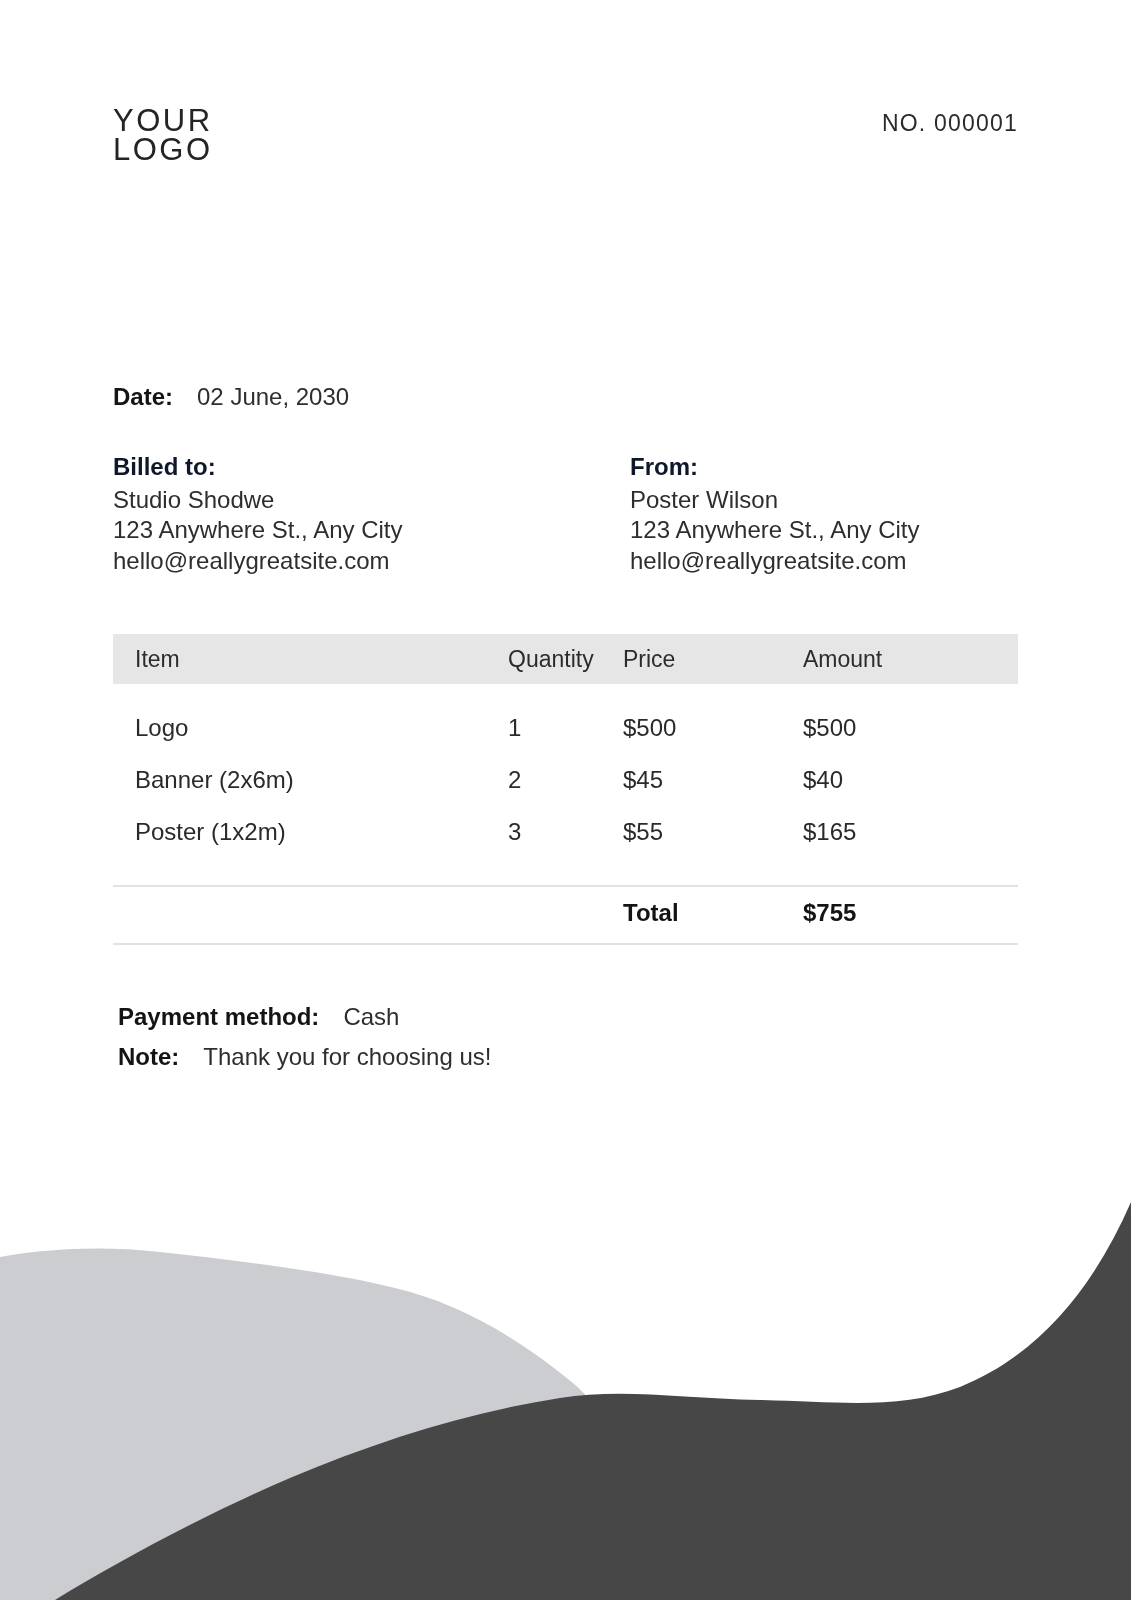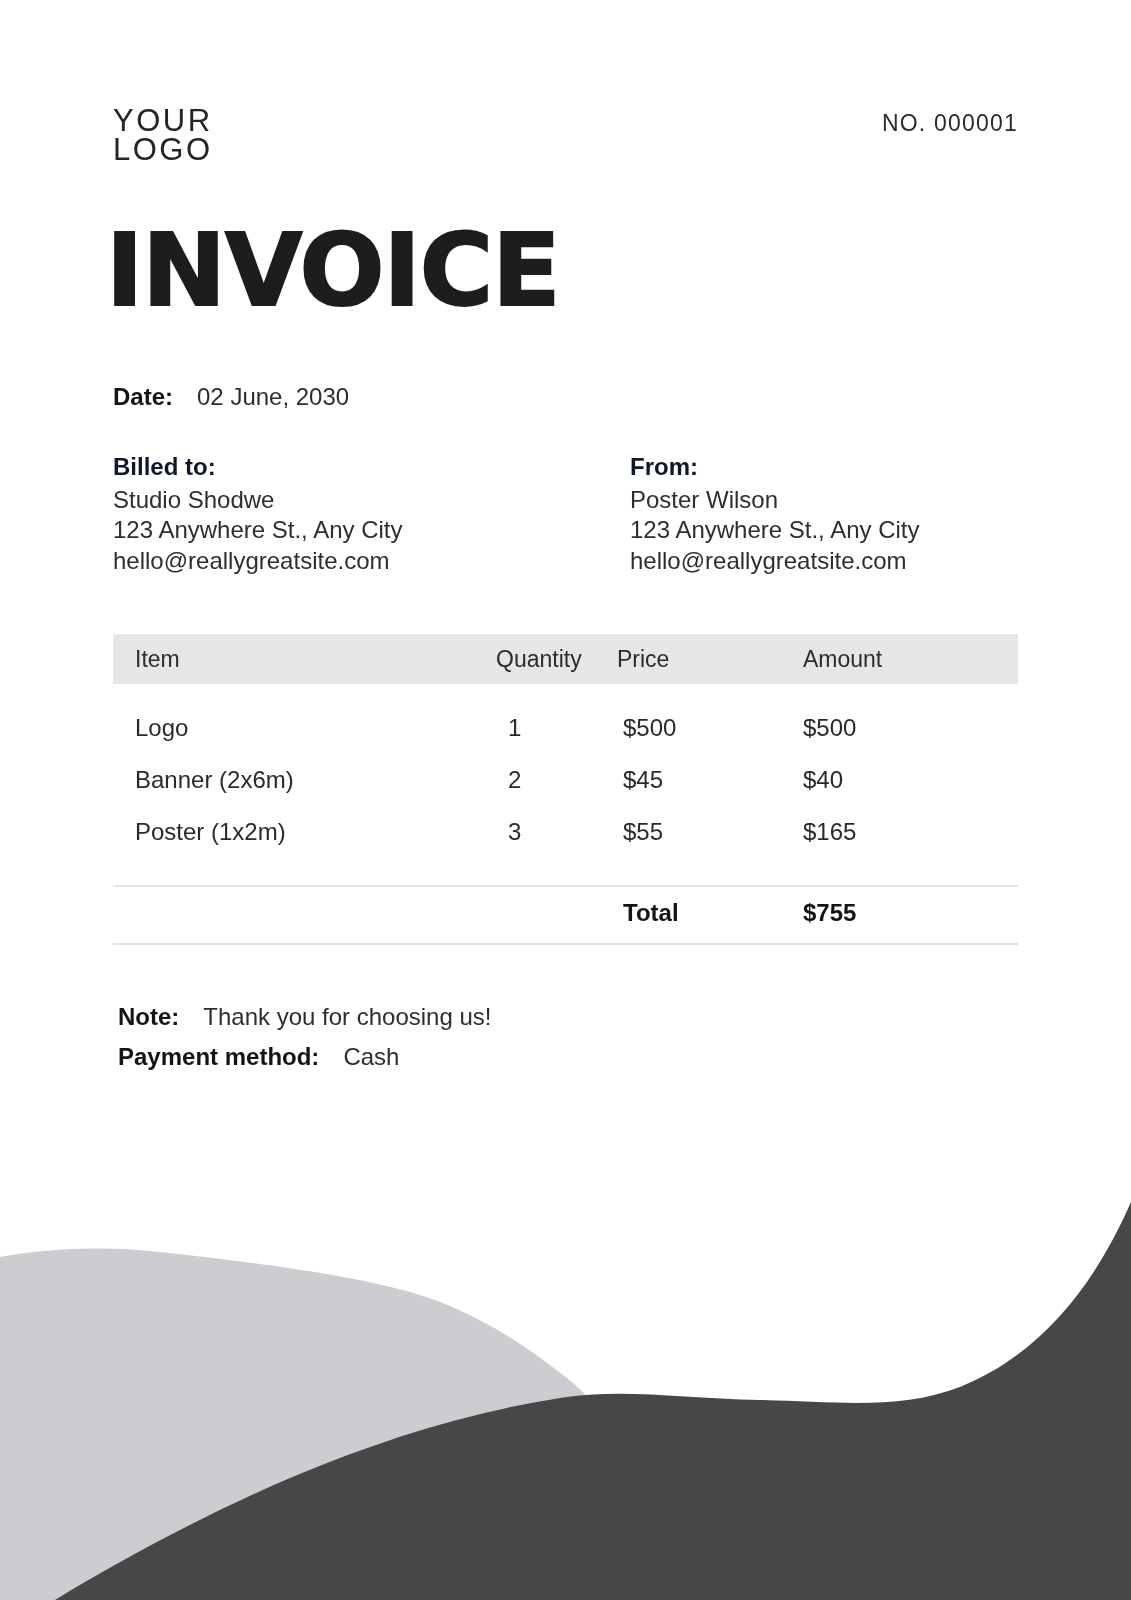--- a/index.html
+++ b/index.html
@@ -47,21 +47,21 @@
     font-size:24px;color:#2a2a2a;
   }
   .tgrid{
     display:grid;
     grid-template-columns:1fr 115px 180px 185px;
     align-items:center;
     padding:0 30px 0 22px;
     box-sizing:border-box;
   }
   .tgrid .c2,.tgrid .c3,.tgrid .c4{text-align:left;}
-  .thead{height:50px;background:#e6e6e7;font-size:23px;color:#2c2c2c;gap:6px;}
+  .thead{height:50px;background:#e6e6e7;font-size:23px;color:#2c2c2c;}
   .tbody{padding-top:18px;}
   .trow{height:52px;}
   .tdivider{height:2px;background:#e2e2e2;margin-top:27px;}
   .tdivider.second{margin-top:4px;}
   .trow.total{font-weight:700;color:#141414;}
   
   .notes{
     position:absolute;left:118px;top:997px;
     font-size:24px;line-height:40px;
   }
@@ -75,21 +75,20 @@
 <body>
 
 <div class="page">
 
   <div class="logo">
     <div>YOUR</div>
     <div>LOGO</div>
   </div>
   <div class="invoice-no">NO. 000001</div>
 
-  <h1 class="title">INVOICE</h1>
 
   <div class="date-row">
     <span class="bold-label">Date:</span><span class="inline-value">02 June, 2030</span>
   </div>
 
   <div class="party billed">
     <span class="party-label">Billed to:</span>
     <div>Studio Shodwe</div>
     <div>123 Anywhere St., Any City</div>
     <div>hello@reallygreatsite.com</div>
@@ -133,24 +132,24 @@
       <div class="c1"></div>
       <div class="c2"></div>
       <div class="c3">Total</div>
       <div class="c4">$755</div>
     </div>
     <div class="tdivider second"></div>
   </div>
 
   <div class="notes">
     <div>
-      <span class="bold-label">Note:</span><span class="inline-value">Thank you for choosing us!</span>
+      <span class="bold-label">Payment method:</span><span class="inline-value">Cash</span>
     </div>
     <div>
-      <span class="bold-label">Payment method:</span><span class="inline-value">Cash</span>
+      <span class="bold-label">Note:</span><span class="inline-value">Thank you for choosing us!</span>
     </div>
   </div>
 
   <svg class="waves" viewBox="0 0 1131 450" preserveAspectRatio="none" aria-hidden="true">
     <path d="M 0 107
              C 50 98, 105 96, 160 102
              C 250 112, 330 122, 395 138
              C 455 152, 515 185, 573 233
              C 610 264, 645 330, 668 450
              L 0 450 Z" fill="#cccdd0"></path>

